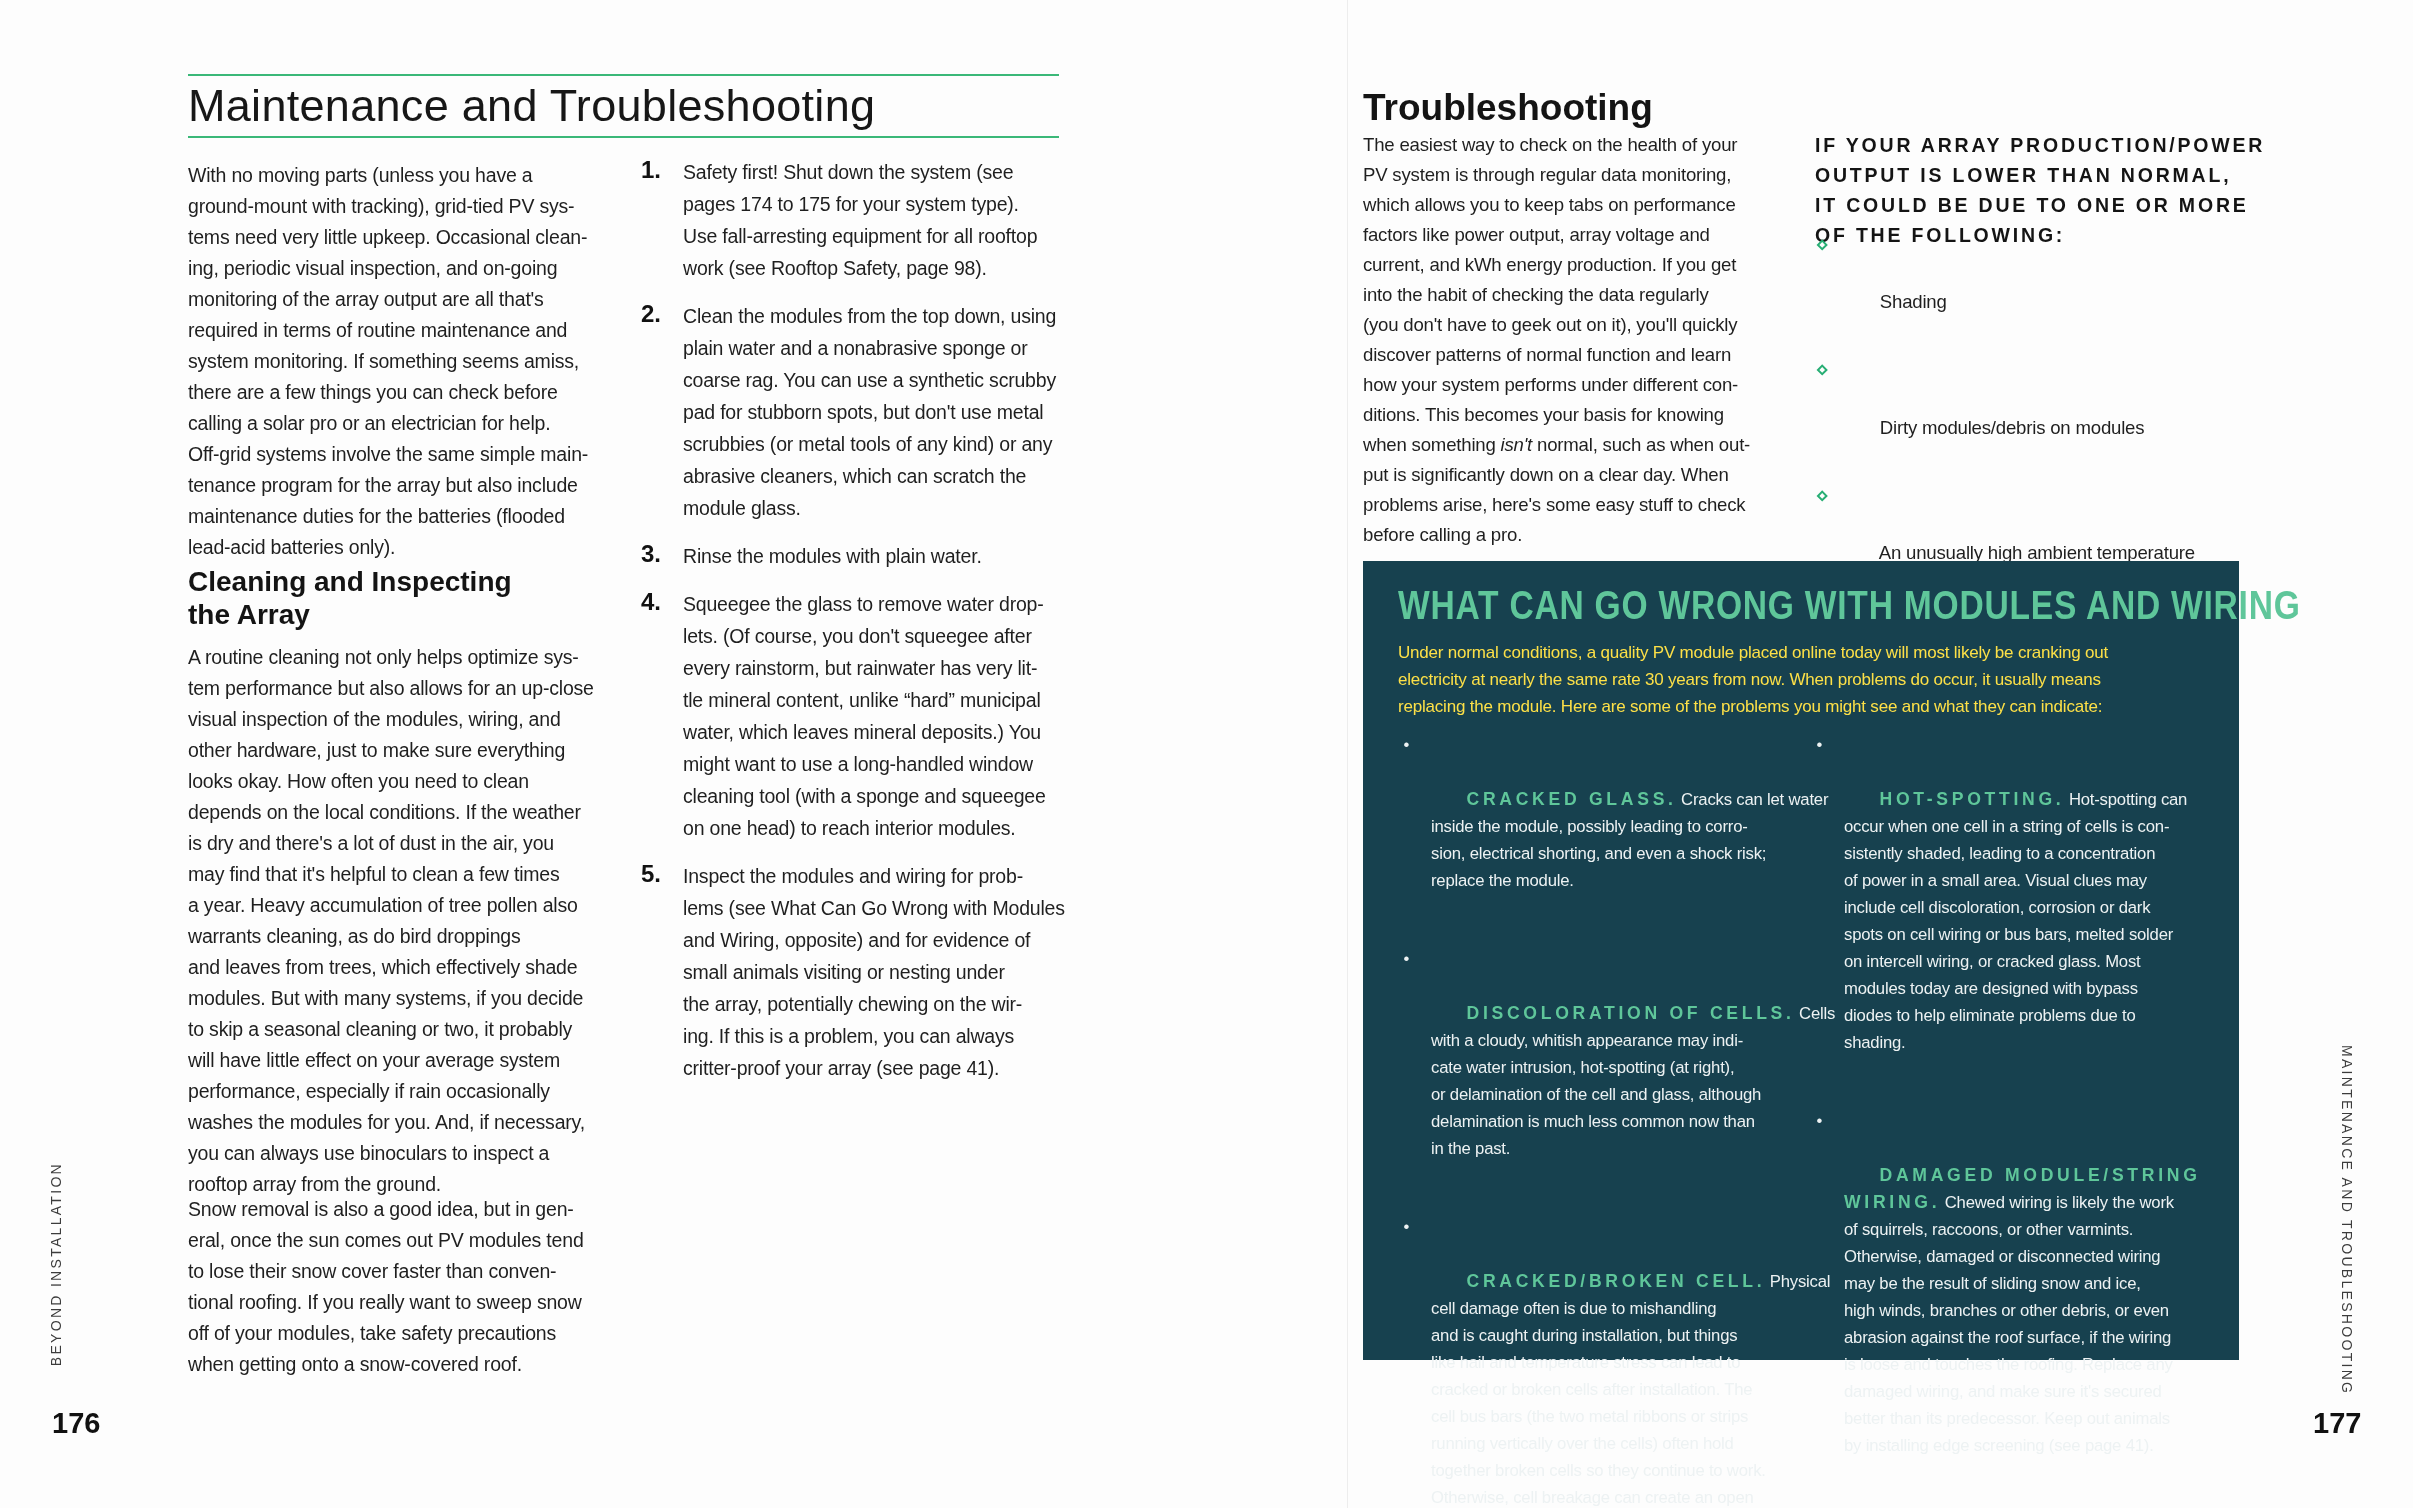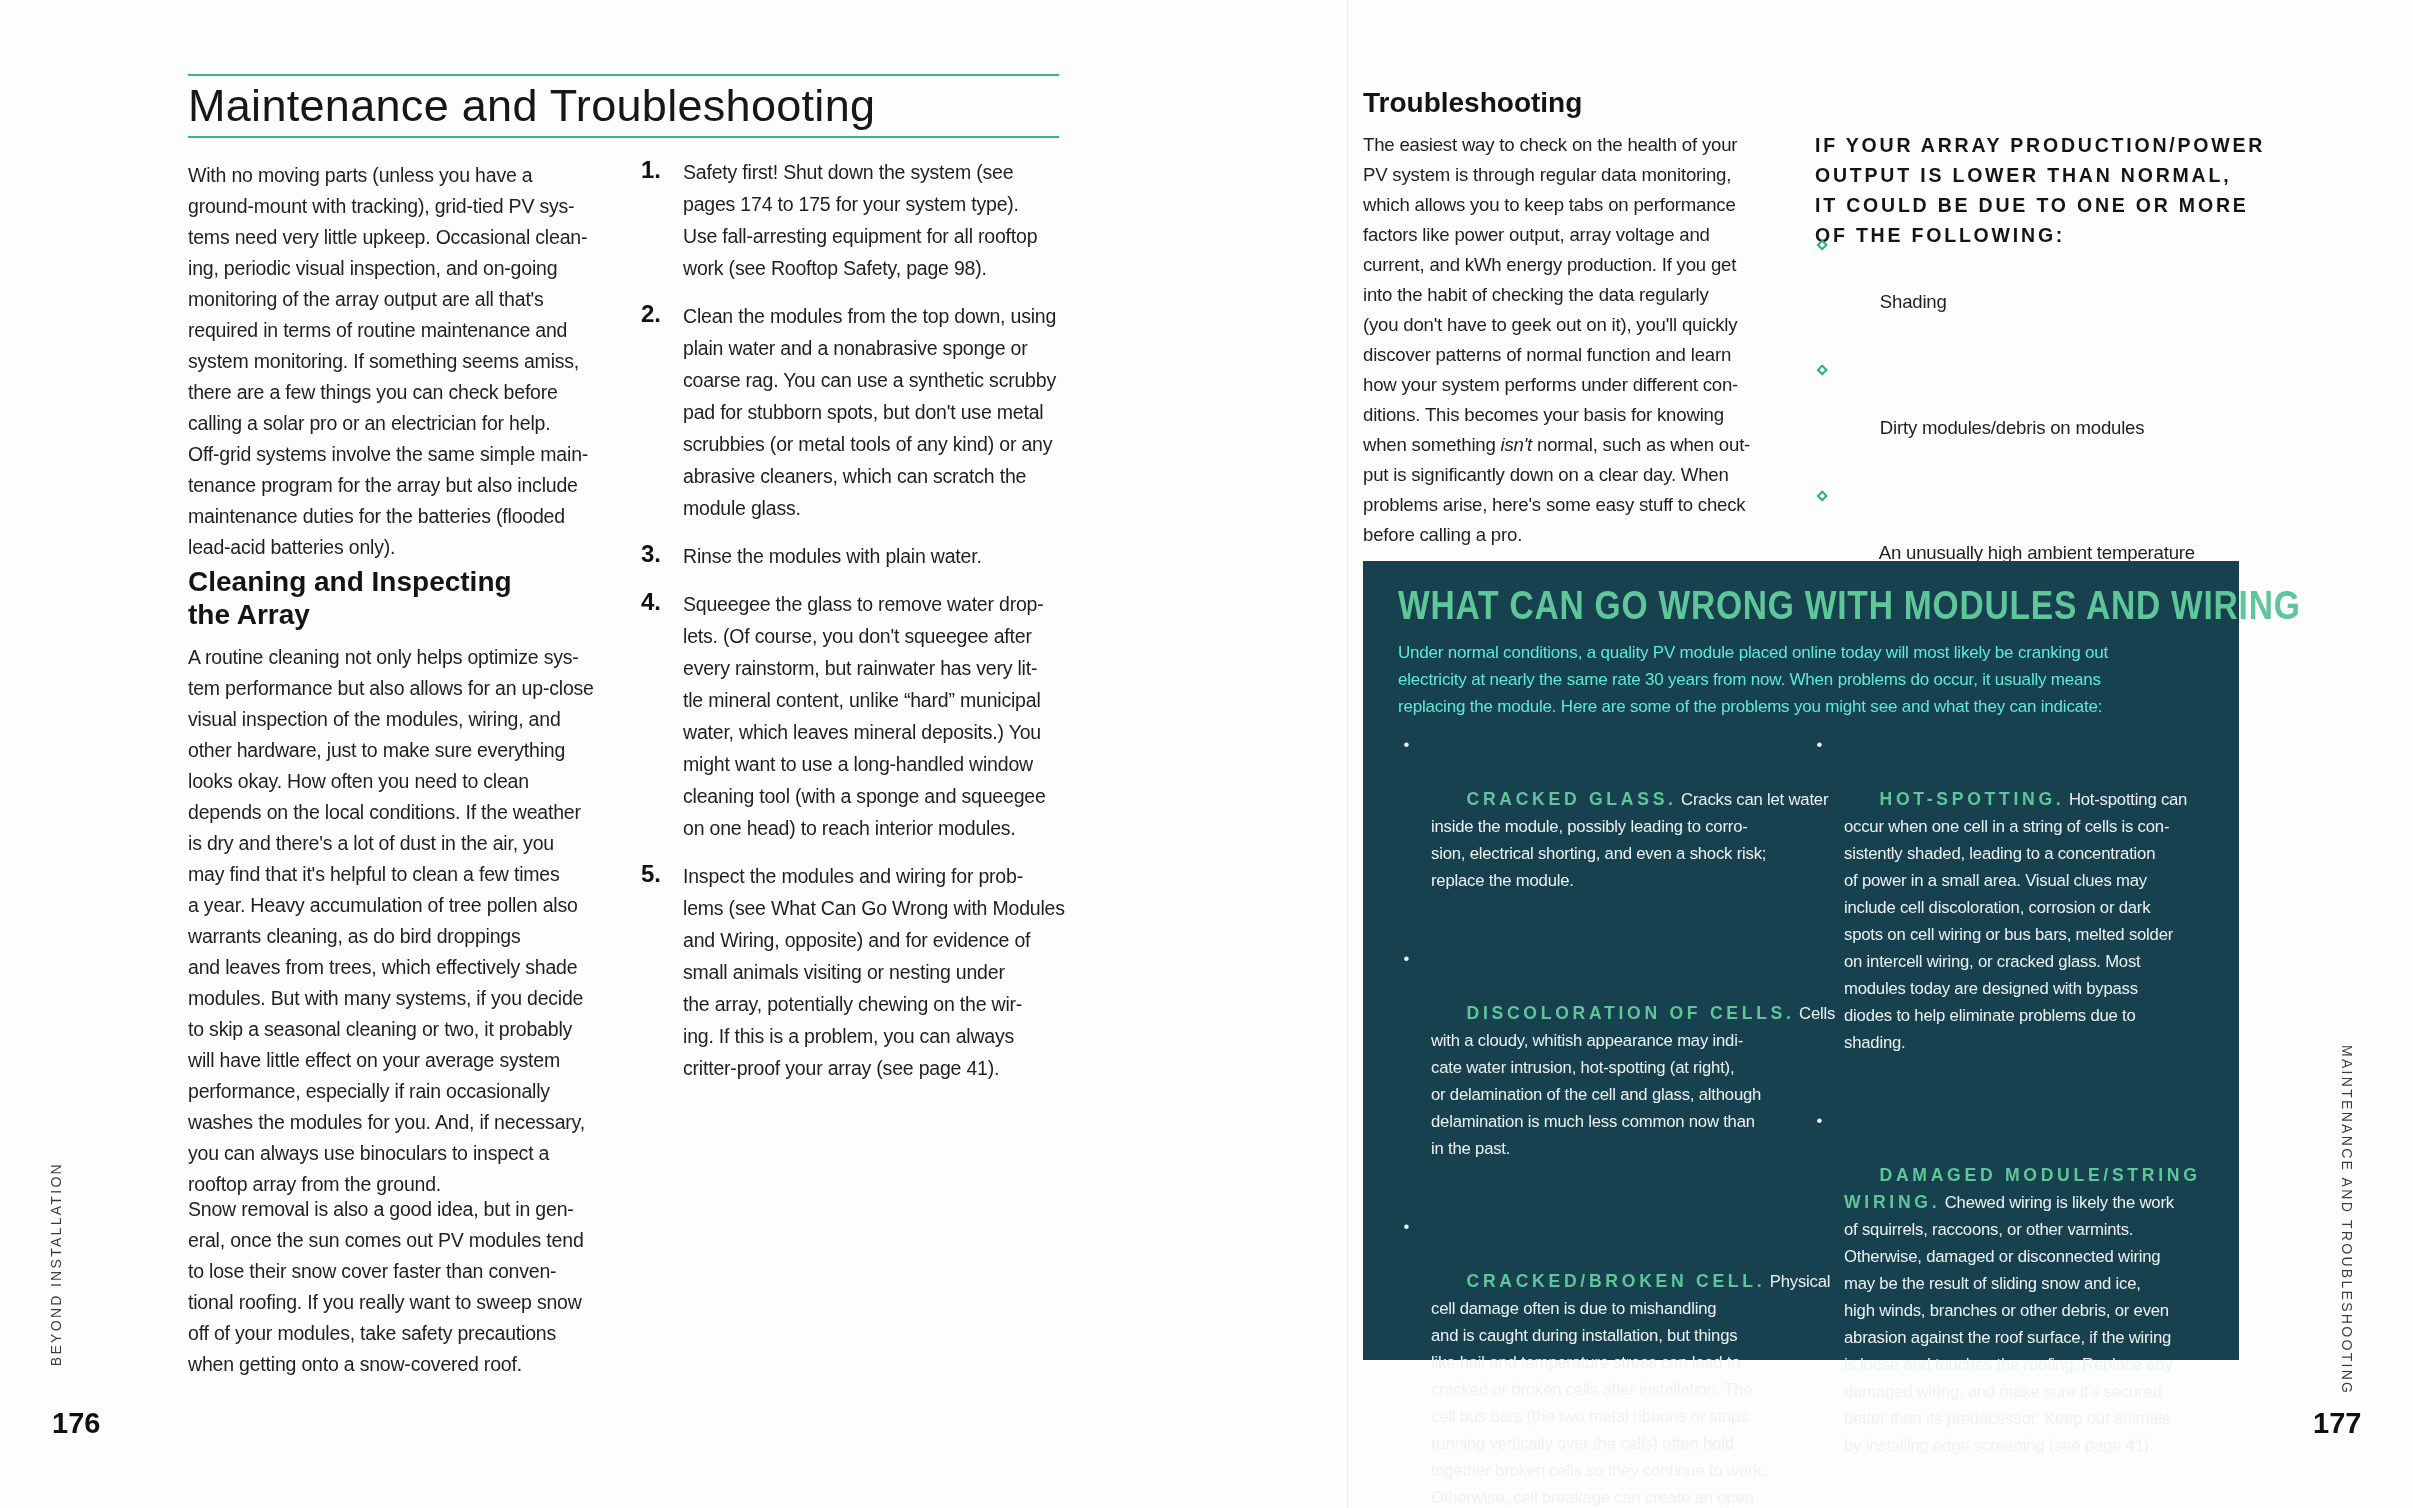--- a/index.html
+++ b/index.html
@@ -24,38 +24,38 @@
   .sec-head { position:absolute; left:188px; top:566px; font-size:28px; line-height:32.5px; font-weight:700; white-space:pre; color:#141414; }
   .para1 { left:188px; top:642px; }
   .para2 { left:188px; top:1194px; }
 
   .steps { position:absolute; left:641px; top:156px; width:473px; }
   .step { position:relative; margin-bottom:16px; }
   .step-num { position:absolute; left:0; top:0; font-size:24px; font-weight:700; color:#111; }
   .step-text { margin-left:42px; font-size:19.5px; line-height:32px; letter-spacing:-0.2px; white-space:pre; }
 
   
-  .ts-heading { position:absolute; left:1363px; top:87px; font-size:28px; font-weight:700; color:#141414; }
+  .ts-heading { position:absolute; left:1363px; top:87px; font-size:37px; font-weight:700; color:#141414; }
   .ts-para { position:absolute; left:1363px; top:130px; font-size:18.6px; line-height:30px; letter-spacing:-0.2px; white-space:pre; }
   .ts-para em { font-style:italic; }
 
   .sb-head { position:absolute; left:1815px; top:98px; font-size:19.5px; line-height:30px; font-weight:700; letter-spacing:2.8px; white-space:pre; color:#141414;margin-top:32px; }
   .causes { position:absolute; left:1815px; top:234px; }
   .cause { position:relative; padding-left:35px; margin-bottom:17.6px; font-size:18.6px; line-height:27px; letter-spacing:-0.2px; white-space:pre; }
   .diamond {
     position:absolute; left:2.8px; top:6.5px; width:8.4px; height:8.4px;
     border:2.8px solid #27ae74; transform:rotate(45deg); background:transparent;
   }
 
   .danger-box { position:absolute; left:1363px; top:561px; width:876px; height:799px; background:#17414f; color:#edf2f3; }
   .box-title {
     position:absolute; left:35px; top:22px; font-size:40px; font-weight:700; letter-spacing:0.9px;
     color:#5fc69a; transform:scaleX(0.84); transform-origin:left top; white-space:pre;
   }
-  .box-intro { position:absolute; left:35px; top:78px; font-size:17px; line-height:27px; letter-spacing:-0.2px; white-space:pre; color:#5eead4; }
+  .box-intro { position:absolute; left:35px; top:78px; font-size:17px; line-height:27px; letter-spacing:-0.2px; white-space:pre; color:#fde047; }
   .bcol { position:absolute; top:171px; }
   .bcol1 { left:35px; width:408px; }
   .bcol2 { left:448px; width:408px; }
   .bitem { position:relative; padding-left:33px; margin-bottom:25px; font-size:16.7px; line-height:27px; letter-spacing:-0.2px; white-space:pre; }
   .bdot { position:absolute; left:5.6px; top:-0.9px; font-size:16.7px; color:#edf2f3; }
   .blabel { font-weight:700; color:#5fc69a; letter-spacing:3.7px; font-size:17.6px;text-align:center; }
 
   
   .v-label { position:absolute; font-size:14px; letter-spacing:2.3px; color:#3c3c3c; }
   .v-left { left:48px; top:1162px; writing-mode:vertical-rl; transform:rotate(180deg); }

